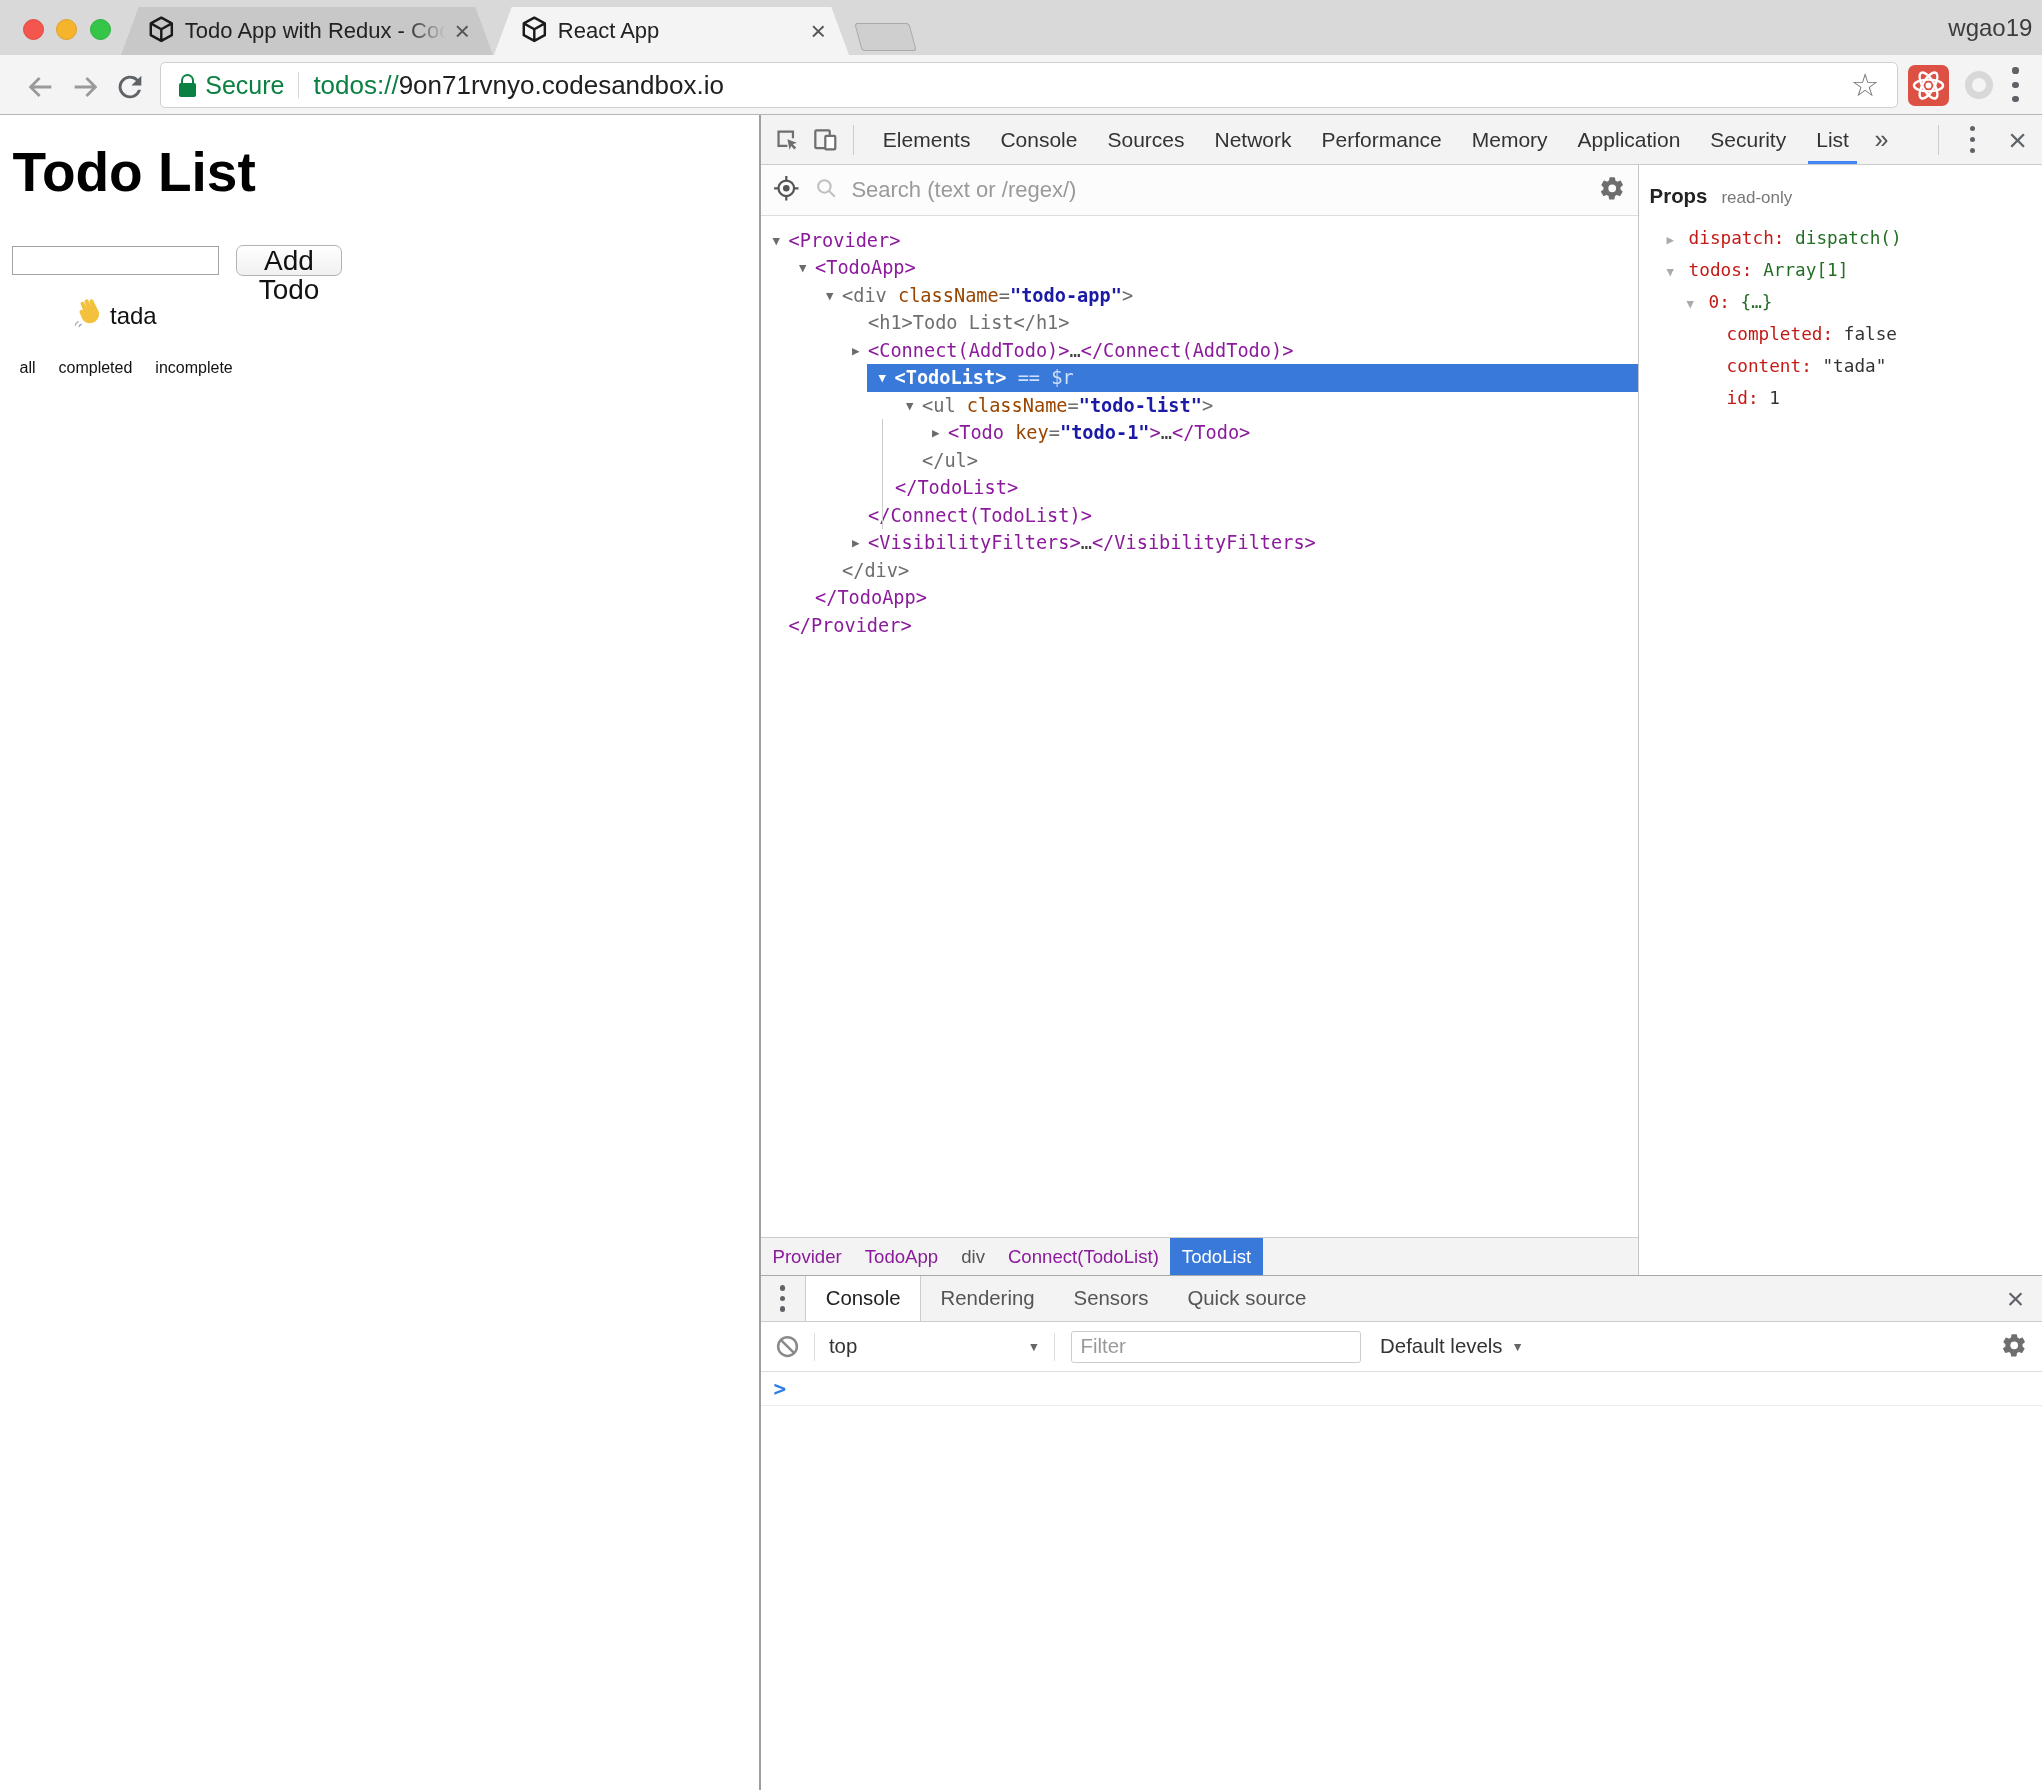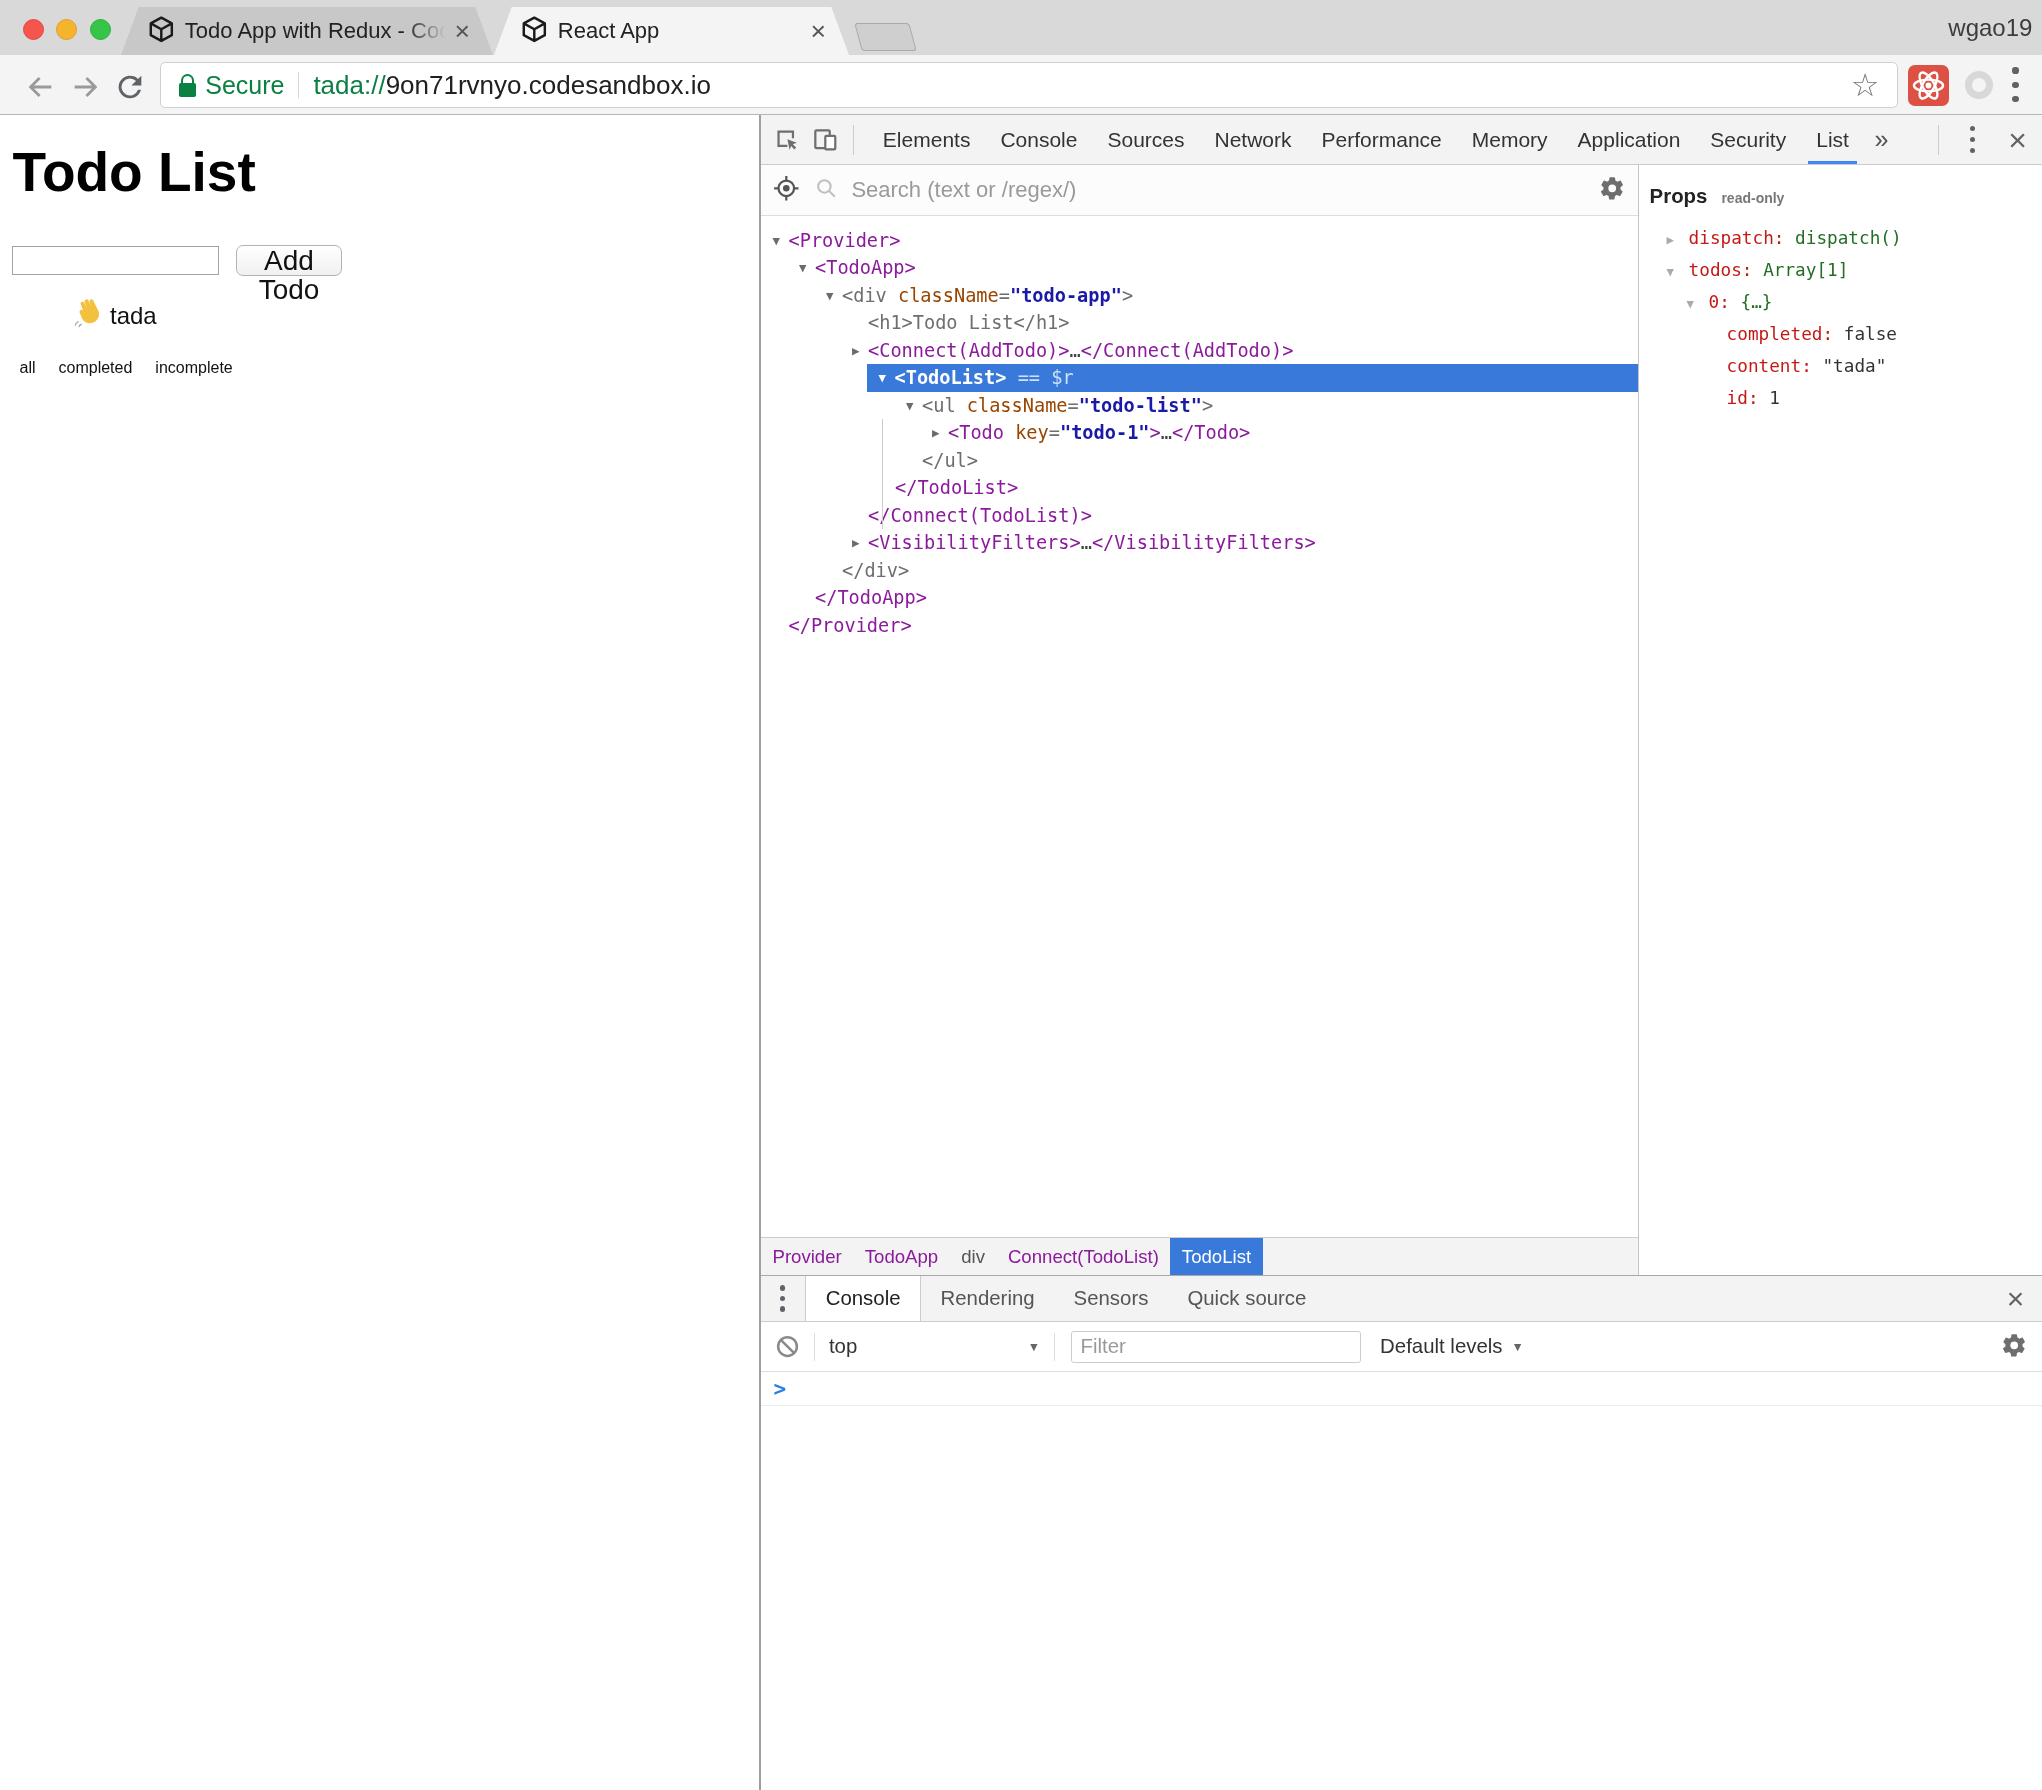--- a/index.html
+++ b/index.html
@@ -77,21 +77,21 @@
   .seg-w{color:#fff;font-weight:bold;} .seg-m{color:#cfe0f8;}
   .guide { position:absolute; left:121px; top:203px; width:0.9px; height:110px; background:#ccc; }
   .breadcrumb { height:38px; background:#f3f3f3; border-top:0.9px solid #ccc; display:flex; align-items:stretch; }
   .bc-item { font-size:18.6px; line-height:37px; padding:0 11.5px; white-space:nowrap; }
   .bc-component { color:#8b1a9c; }
   .bc-dom { color:#555; }
   .bc-selected { background:#3879d9; color:#fff; }
 
   .props-col { flex:1; border-left:0.9px solid #c4c4c4; background:#fff; padding:19.5px 0 0 10.6px; }
   .props-head { font-size:20.4px; color:#222; }
-  .props-head .ro { font-weight:bold; color:#777; font-size:14px; margin-left:14px; }
+  .props-head .ro { font-weight:normal; color:#777; font-size:17px; margin-left:14px; }
   .props-rows { margin-top:14px; }
   .p-row { height:32px; line-height:32px; font-family:"DejaVu Sans Mono","Liberation Mono",monospace; font-size:17.7px; white-space:pre; }
   .p-arrow { display:inline-block; width:22px; font-size:12.4px; color:#aaa; }
   .p-key { color:#c41a16; }
   .p-fn { color:#236e25; }
   .p-plain { color:#333; }
 
   .drawer { position:absolute; left:0; top:1160px; width:1281px; height:515px; border-top:0.9px solid #a9a9a9; background:#fff; }
   .drawer-tabbar { height:46px; background:#f3f3f3; border-bottom:0.9px solid #ccc; display:flex; align-items:stretch; }
   .drawer-tabbar .dots-v { align-self:center; margin:0 19.5px 0 17.7px; height:26.6px; }
@@ -162,21 +162,21 @@
       </svg>
   </span>
 
   <div class="urlbar">
     <span class="lock">
         <span class="shackle"></span>
         <span class="body"></span>
       </span>
     <span class="secure-label">Secure</span>
     <span class="url-sep"></span>
-    <span class="url-text"><span class="url-scheme">tada://</span><span>9on71rvnyo.codesandbox.io</span></span>
+    <span class="url-text"><span class="url-scheme">todos://</span><span>9on71rvnyo.codesandbox.io</span></span>
     <span class="url-star">☆</span>
   </div>
 
   <span class="ext-react">
     <svg width="35" height="35" viewBox="0 0 24 24">
         <g stroke="#fff" stroke-width="1.6" fill="none">
           <ellipse cx="12" cy="12" rx="10" ry="4"></ellipse>
           <ellipse cx="12" cy="12" rx="10" ry="4" transform="rotate(60 12 12)"></ellipse>
           <ellipse cx="12" cy="12" rx="10" ry="4" transform="rotate(120 12 12)"></ellipse>
         </g>

